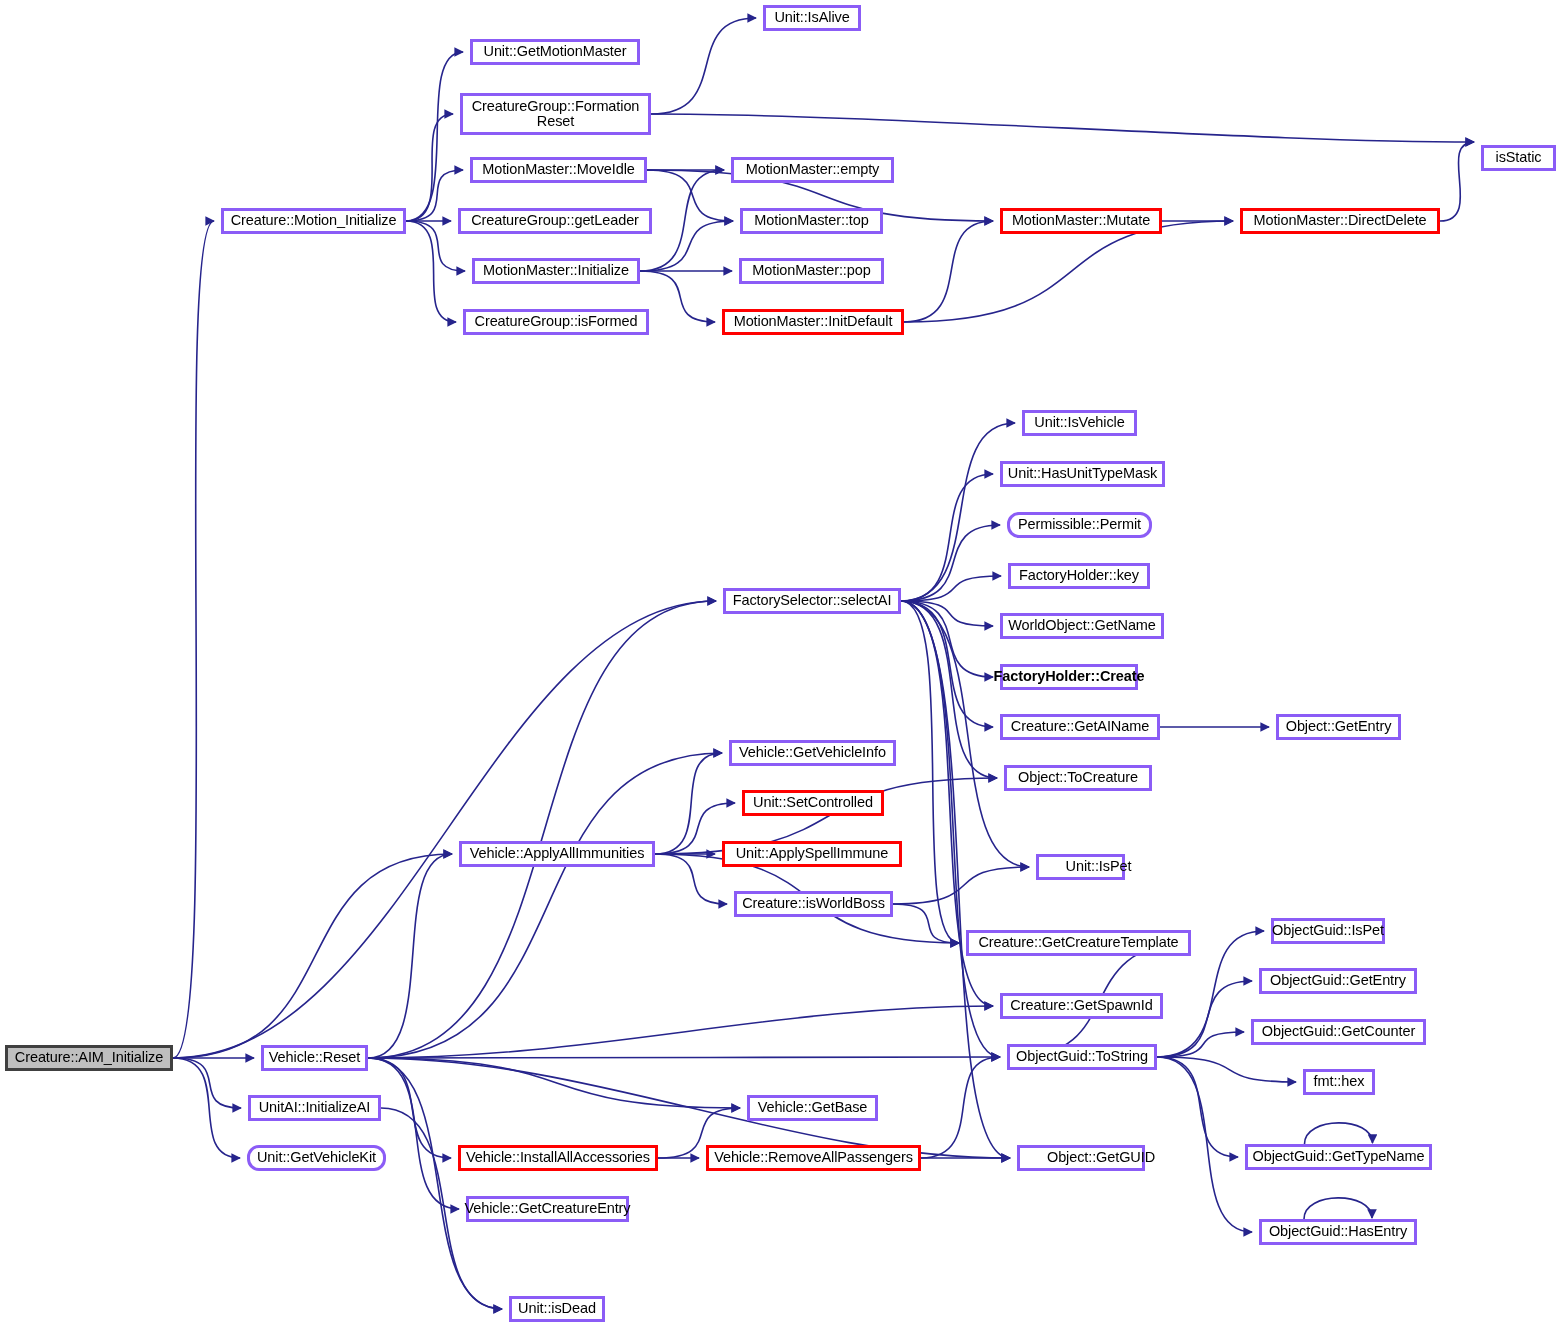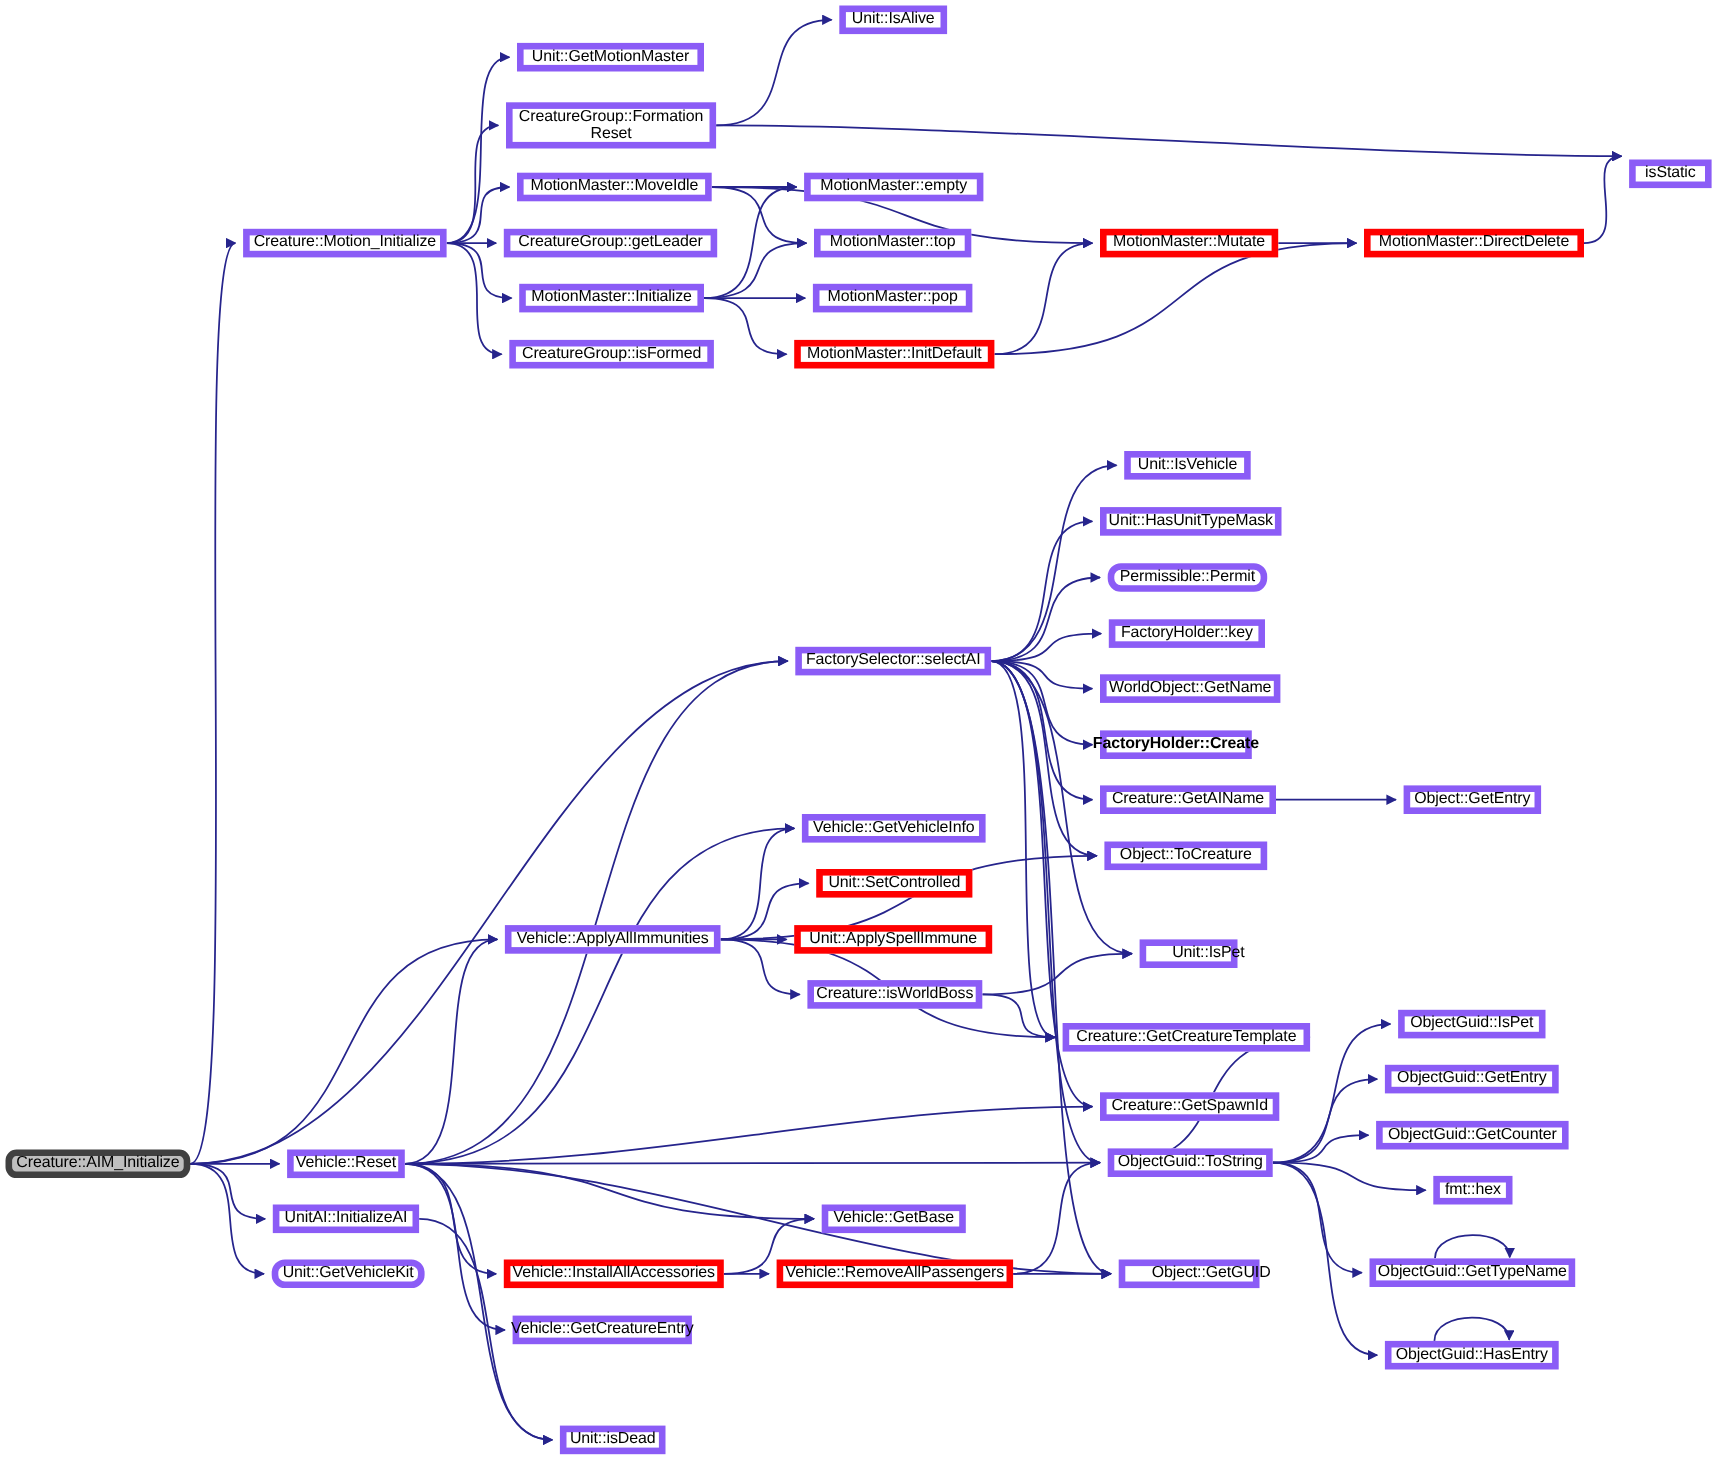--- a/index.html
+++ b/index.html
@@ -20,40 +20,39 @@
     position: absolute;
     left: 0;
     top: 0;
     width: 1559px;
     height: 1329px;
     pointer-events: none;
   }
   .gnode {
     position: absolute;
     box-sizing: border-box;
-    border: 6px solid #8b5cf6;
+    border: 3px solid #8b5cf6;
     background: #ffffff;
     color: #000000;
     font-size: 14.5px;
     line-height: 1.06;
     display: flex;
     align-items: center;
     justify-content: center;
     text-align: center;
     white-space: pre;
     letter-spacing: -0.1px;
     z-index: 3;
   }
   .gnode.red {
     border-color: #ff0000;
   }
   .gnode.root {
     background: #bfbfbf;
     border-color: #404040;
-    border-radius: 10px;
   }
   .gnode .lbl { display:block; }
 </style>
 </head>
 <body>
 
 <div id="graph-root">
   <svg id="edge-layer" viewBox="0 0 1559 1329" width="1559" height="1329" xmlns="http://www.w3.org/2000/svg">
     <defs>
       <marker id="arw" viewBox="0 0 10 10" refX="9" refY="5" markerWidth="6" markerHeight="6" orient="auto-start-reverse">
@@ -164,21 +163,21 @@
       <div class="gnode" style="left: 1004px; top: 765px; width: 148px; height: 26px;"><span class="lbl">Object::ToCreature</span></div>
       <div class="gnode" style="left: 729px; top: 740px; width: 167px; height: 26px;"><span class="lbl">Vehicle::GetVehicleInfo</span></div>
       <div class="gnode red" style="left: 742px; top: 790px; width: 142px; height: 26px;"><span class="lbl">Unit::SetControlled</span></div>
       <div class="gnode" style="left: 459px; top: 841px; width: 196px; height: 26px;"><span class="lbl">Vehicle::ApplyAllImmunities</span></div>
       <div class="gnode red" style="left: 722px; top: 841px; width: 180px; height: 26px;"><span class="lbl">Unit::ApplySpellImmune</span></div>
       <div class="gnode" style="left: 734px; top: 891px; width: 159px; height: 26px;"><span class="lbl">Creature::isWorldBoss</span></div>
       <div class="gnode" style="left: 1036px; top: 854px; width: 89px; height: 26px; padding-left: 36px;"><span class="lbl">Unit::IsPet</span></div>
       <div class="gnode" style="left: 966px; top: 930px; width: 225px; height: 26px;"><span class="lbl">Creature::GetCreatureTemplate</span></div>
       <div class="gnode" style="left: 1000px; top: 993px; width: 163px; height: 26px;"><span class="lbl">Creature::GetSpawnId</span></div>
       <div class="gnode" style="left: 1007px; top: 1044px; width: 150px; height: 26px;"><span class="lbl">ObjectGuid::ToString</span></div>
-      <div class="gnode" style="left: 1271px; top: 918px; width: 134px; height: 26px; align-items: center;"><span class="lbl">ObjectGuid::IsPet</span></div>
+      <div class="gnode" style="left: 1271px; top: 918px; width: 114px; height: 26px; align-items: center;"><span class="lbl">ObjectGuid::IsPet</span></div>
       <div class="gnode" style="left: 1259px; top: 968px; width: 158px; height: 26px;"><span class="lbl">ObjectGuid::GetEntry</span></div>
       <div class="gnode" style="left: 1251px; top: 1019px; width: 175px; height: 26px;"><span class="lbl">ObjectGuid::GetCounter</span></div>
       <div class="gnode" style="left: 1303px; top: 1069px; width: 72px; height: 26px;"><span class="lbl">fmt::hex</span></div>
       <div class="gnode" style="left: 1245px; top: 1144px; width: 187px; height: 26px;"><span class="lbl">ObjectGuid::GetTypeName</span></div>
       <div class="gnode" style="left: 1259px; top: 1219px; width: 158px; height: 26px;"><span class="lbl">ObjectGuid::HasEntry</span></div>
       <div class="gnode" style="left: 261px; top: 1045px; width: 107px; height: 26px;"><span class="lbl">Vehicle::Reset</span></div>
       <div class="gnode" style="left: 248px; top: 1095px; width: 133px; height: 26px;"><span class="lbl">UnitAI::InitializeAI</span></div>
       <div class="gnode" style="left: 247px; top: 1145px; width: 139px; height: 26px; border-radius: 12px;"><span class="lbl">Unit::GetVehicleKit</span></div>
       <div class="gnode" style="left: 747px; top: 1095px; width: 131px; height: 26px;"><span class="lbl">Vehicle::GetBase</span></div>
       <div class="gnode red" style="left: 458px; top: 1145px; width: 200px; height: 26px;"><span class="lbl">Vehicle::InstallAllAccessories</span></div>

